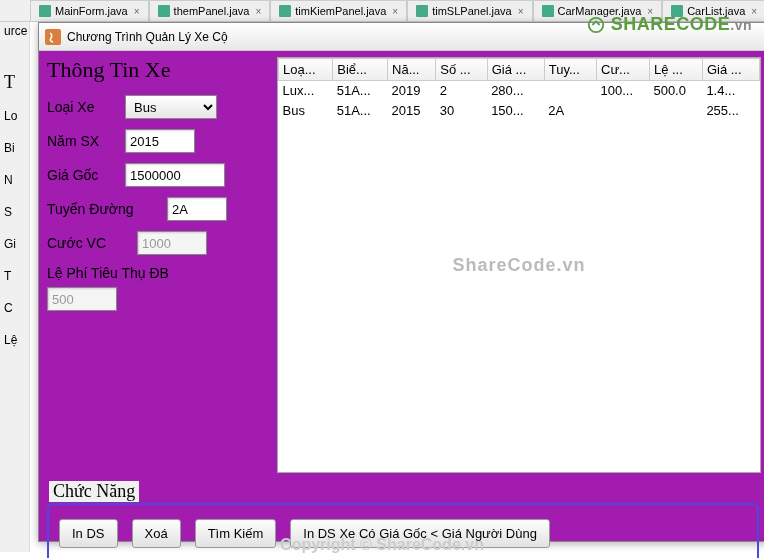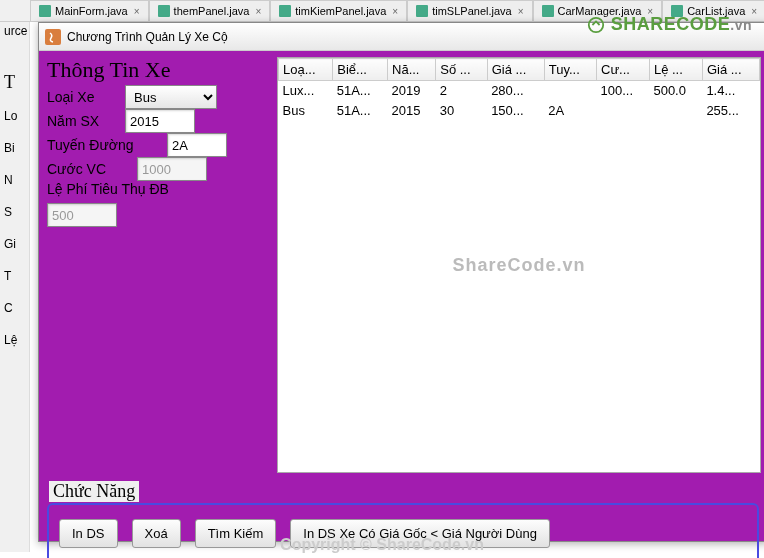--- a/index.html
+++ b/index.html
@@ -67,20 +67,21 @@
     }
     .main-area {
       display: flex;
       height: 428px;
     }
     .form-panel {
       width: 238px;
       padding: 6px 19px 6px 8px;
       display: flex;
       flex-direction: column;
+      gap: 10px;
     }
     .form-title {
       font-size: 22px;
       font-family: "Times New Roman", serif;
       margin-bottom: 2px;
     }
     .form-row {
       display: flex;
       align-items: center;
     }
@@ -303,20 +304,24 @@
         </select>
       </div>
 
 
       <div class="form-row">
         <span class="form-label" style="width:78px">Năm SX</span>
         <input class="form-input" style="width: 70px;" value="2015">
       </div>
 
 
+      <div class="form-row">
+        <span class="form-label" style="width:78px">Giá Gốc</span>
+        <input class="form-input" style="width: 100px;" value="1500000">
+      </div>
 
       <div class="form-row">
         <span class="form-label" style="width:120px">Tuyến Đường</span>
         <input class="form-input" style="width: 60px;" value="2A">
       </div>
 
       <div class="form-row">
         <span class="form-label" style="width:90px">Cước VC</span>
         <input class="form-input" style="width: 70px;" disabled="" value="1000">
       </div>

